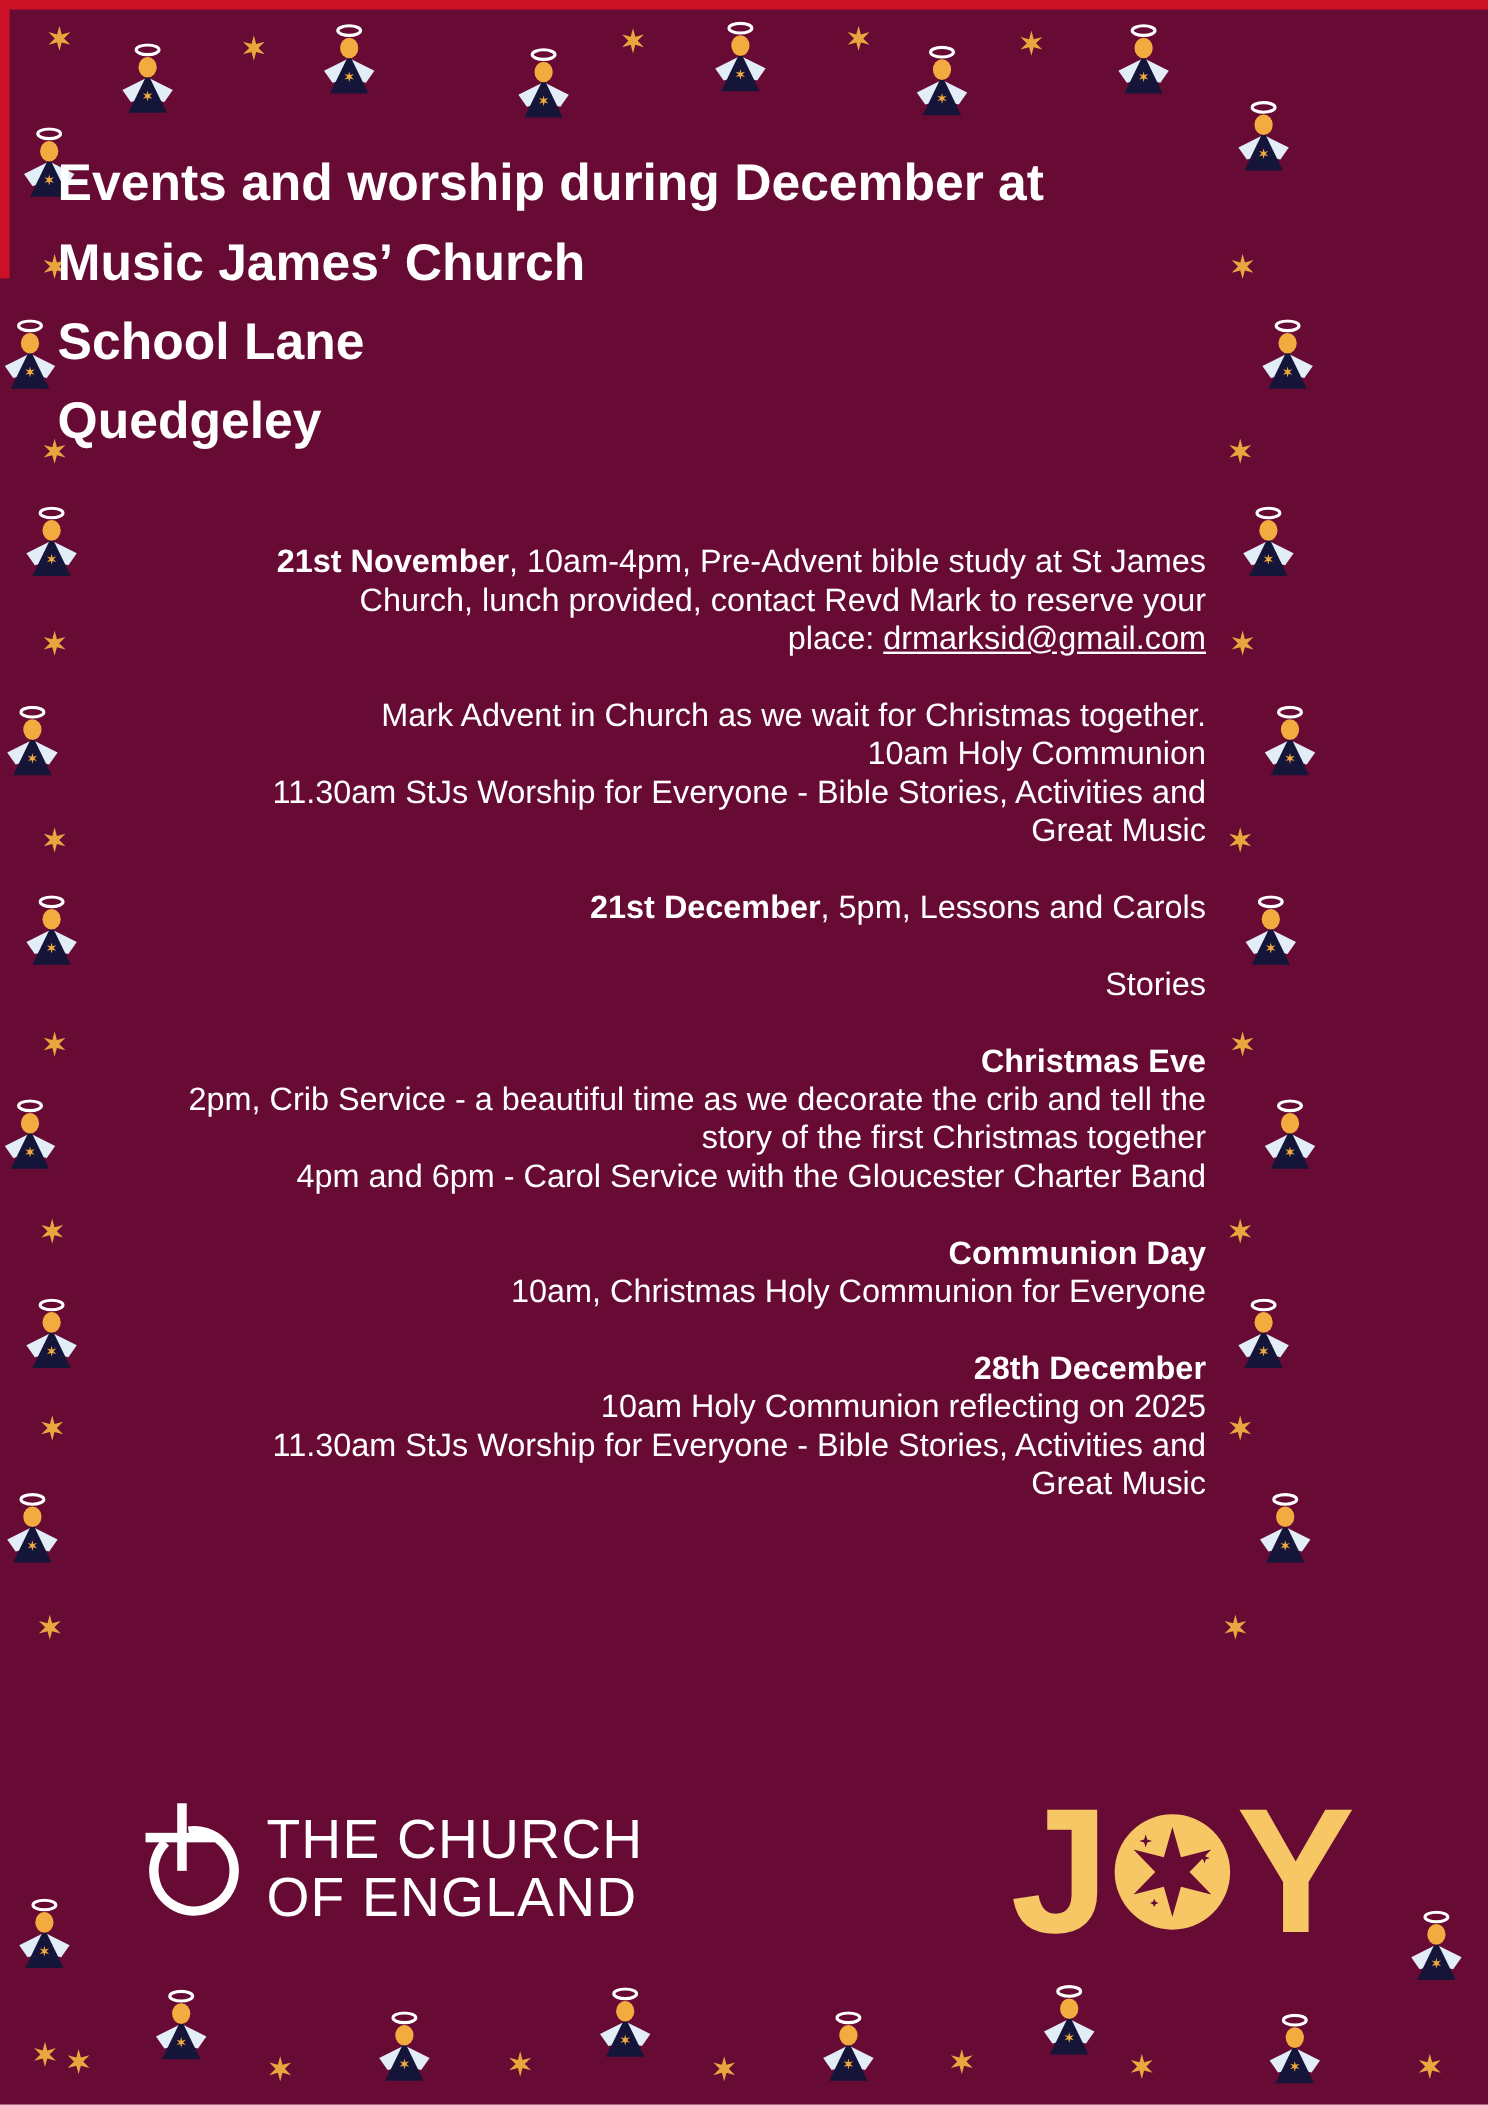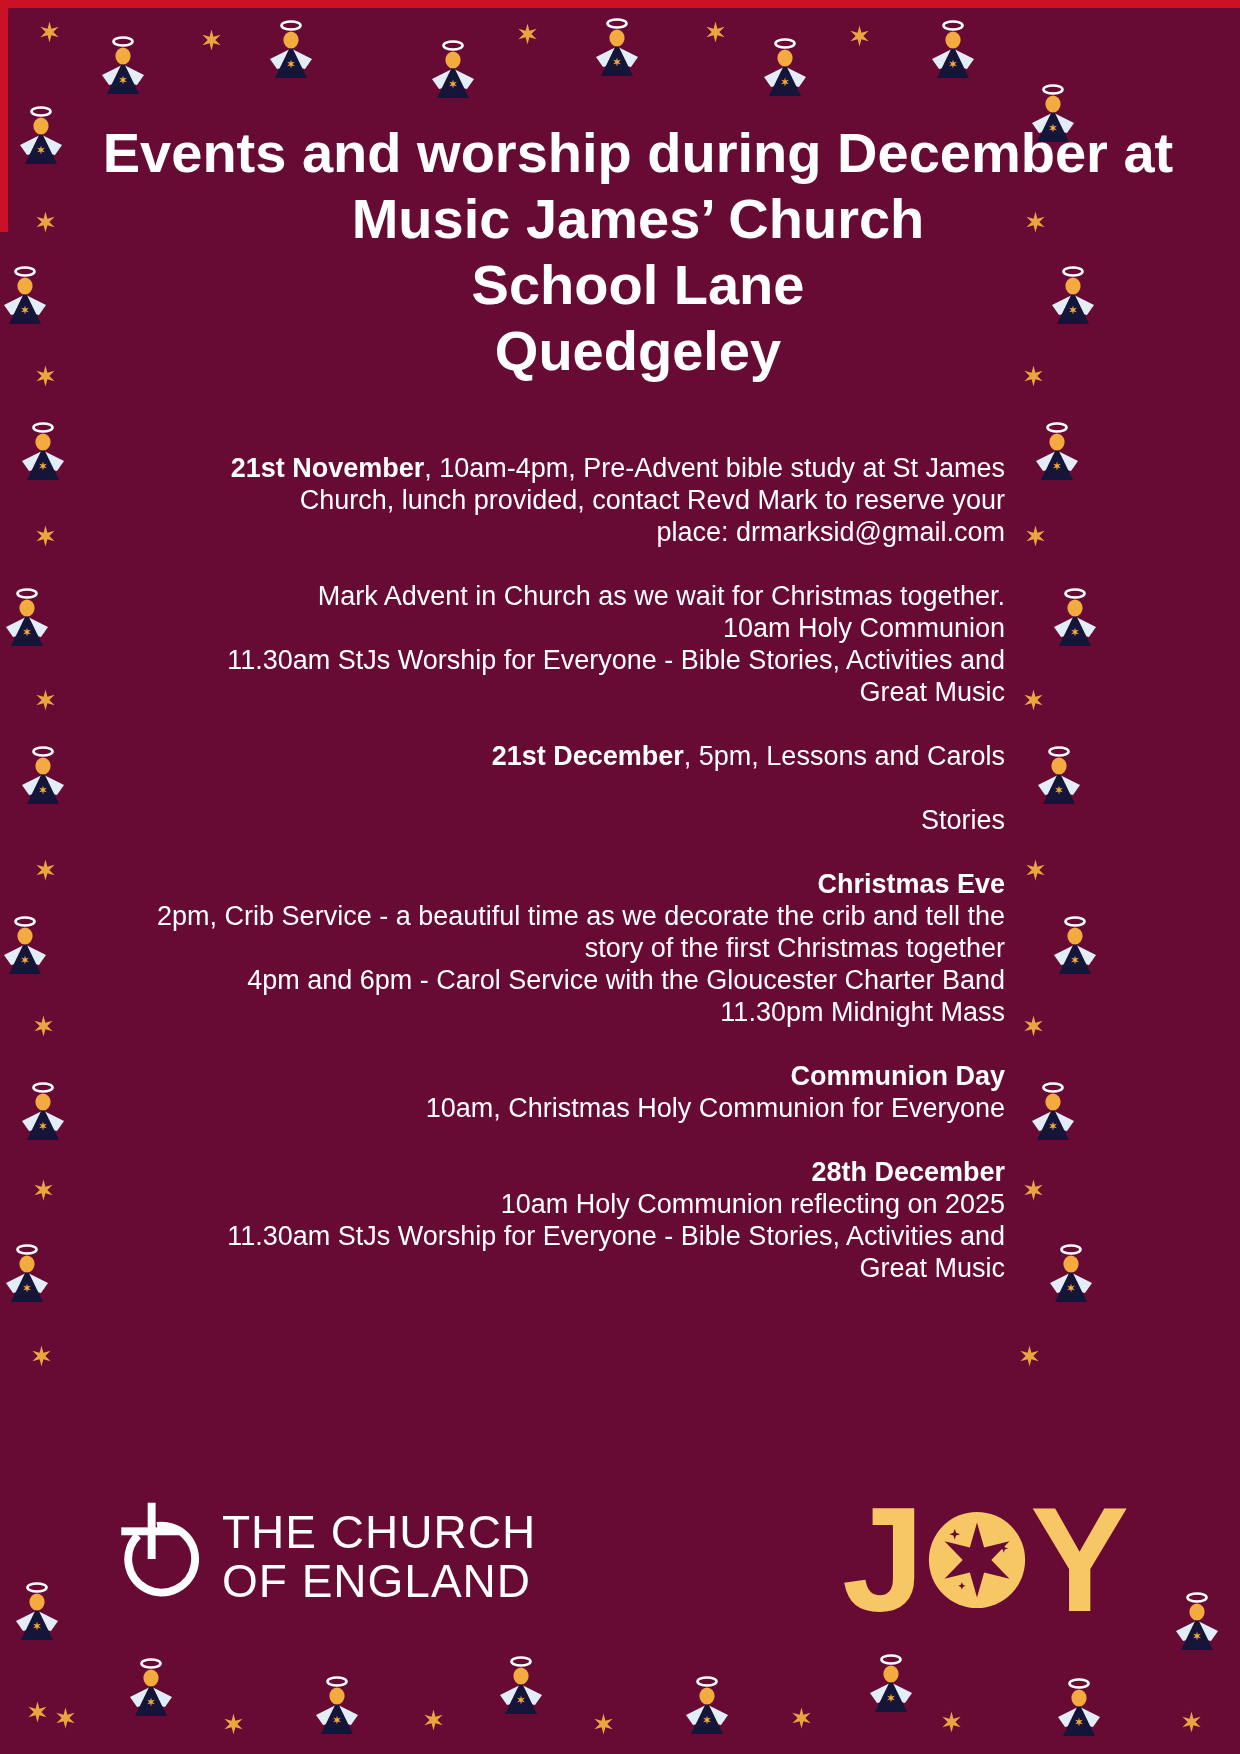--- a/index.html
+++ b/index.html
@@ -5,32 +5,32 @@
   html,body{margin:0;padding:0;background:#ffffff;}
   .page{
     position:relative;width:1240px;height:1754px;overflow:hidden;
     background:#670b34;color:#ffffff;
     font-family:"Liberation Sans",sans-serif;
   }
   .edge-top{position:absolute;left:0;top:0;width:1240px;height:8px;background:#cb1126;}
   .edge-left{position:absolute;left:0;top:0;width:8px;height:232px;background:#cb1126;}
 
   .title-block{
-    position:absolute;left:78px;top:120px;width:1120px;
-    text-align:center;font-weight:bold;font-size:56px;line-height:66px;
+    position:absolute;left:48px;top:120px;width:1120px;
+    text-align:left;font-weight:bold;font-size:43px;line-height:66px;
   }
   .events{
     position:absolute;left:150px;top:452px;width:855px;
     font-size:27px;line-height:32px;
   }
   .event{margin:0 0 32px 0;text-align:right;}
   .event .line{display:block;}
   .event .b{font-weight:bold;}
   .event .i{}
-  .event .u{}
+  .event .u{text-decoration:underline;}
 
   .deco-layer{position:absolute;left:0;top:0;width:100%;height:100%;pointer-events:none;}
   .angel{position:absolute;width:46px;height:60px;}
   .star{position:absolute;width:23px;height:24px;}
 
   .coe{position:absolute;left:116px;top:1502px;display:flex;align-items:flex-start;}
   .coe-text{margin-left:18px;margin-top:6px;font-size:46px;line-height:49px;letter-spacing:1px;color:#ffffff;}
   .joy{position:absolute;left:842px;top:1506px;height:108px;display:flex;align-items:center;color:#f7c766;}
   .joy .letter{font-weight:bold;font-size:148px;line-height:106px;}
   .joy svg{margin:0 4px;display:block;}
@@ -514,21 +514,20 @@
         <span class="line"><span class="b">21st December</span><span>, 5pm, Lessons and Carols</span></span>
       </div>
       <div class="event">
         <span class="line"><span>Stories</span></span>
       </div>
       <div class="event">
         <span class="line"><span class="b">Christmas Eve</span></span>
         <span class="line"><span>2pm, Crib Service - a beautiful time as we decorate the crib and tell the</span></span>
         <span class="line"><span>story of the first Christmas together</span></span>
         <span class="line"><span> 4pm and 6pm - Carol Service with the Gloucester Charter Band</span></span>
-        <span class="line"><span>11.30pm Midnight Mass</span></span>
       </div>
       <div class="event">
         <span class="line"><span class="b">Communion Day</span></span>
         <span class="line"><span>10am, Christmas Holy Communion for Everyone</span></span>
       </div>
       <div class="event">
         <span class="line"><span class="b">28th December</span></span>
         <span class="line"><span>10am Holy Communion reflecting on 2025</span></span>
         <span class="line"><span>11.30am StJs Worship for Everyone - Bible Stories, Activities and</span></span>
         <span class="line"><span>Great Music</span></span>

